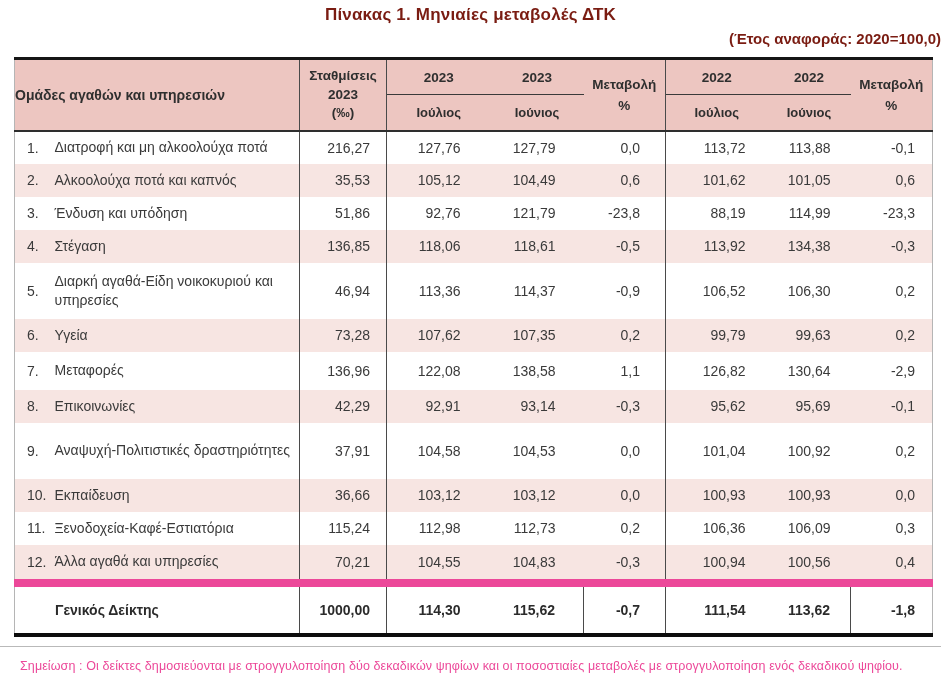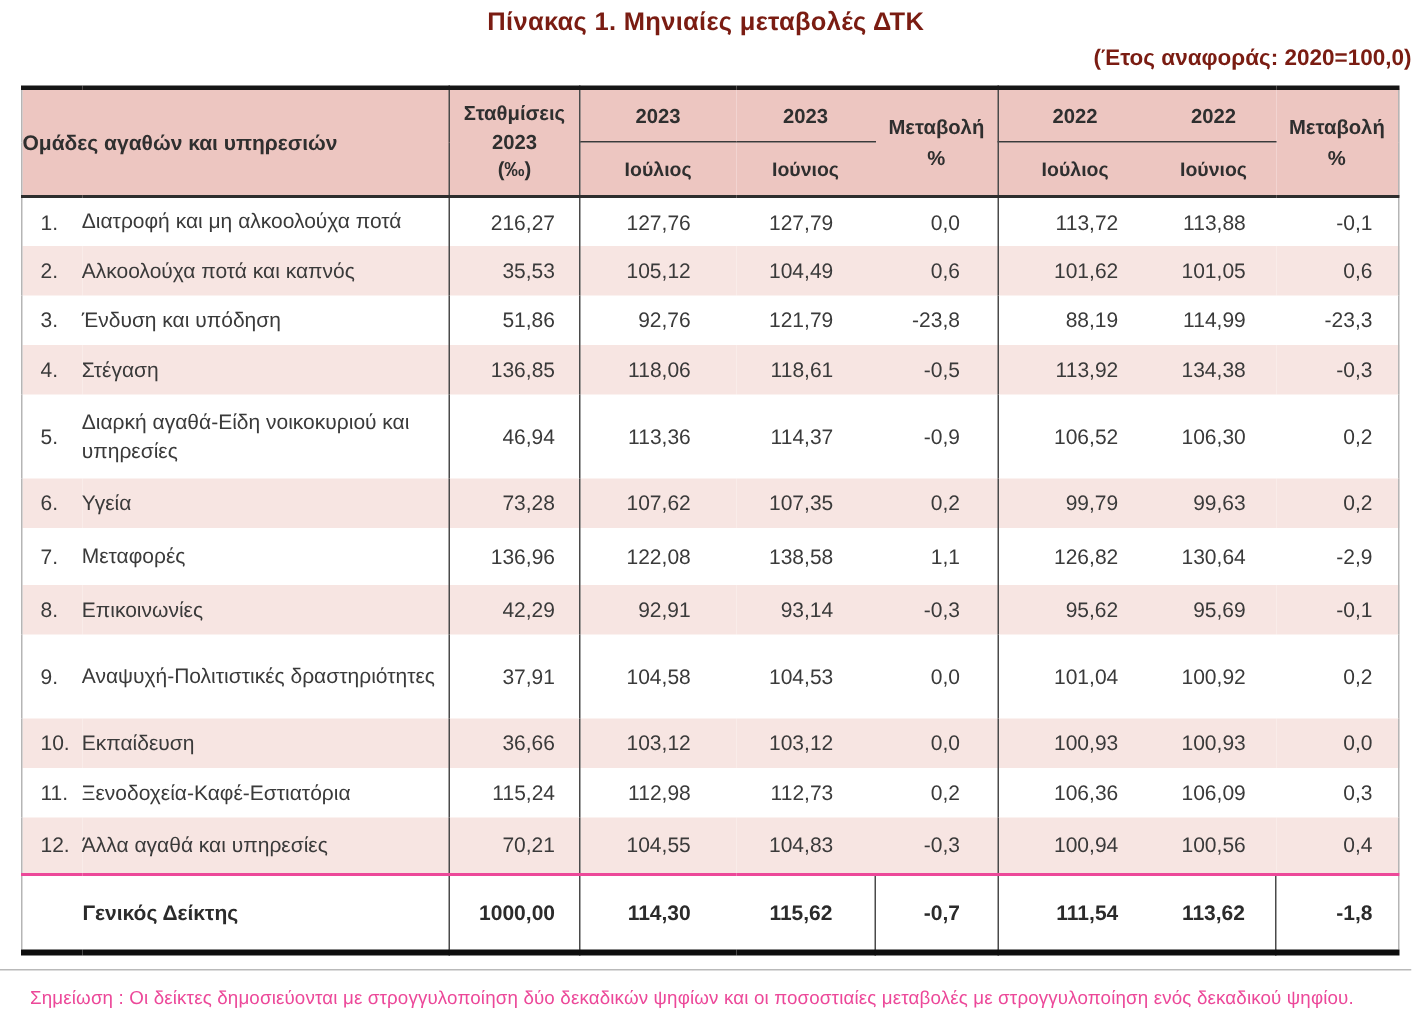--- a/index.html
+++ b/index.html
@@ -64,21 +64,21 @@
   td.num { text-align: right; }
   td.pad-a { padding-right: 16px; }
   td.pad-b { padding-right: 30px; }
   td.pad-c { padding-right: 28px; }
   td.pad-d { padding-right: 25px; }
   td.pad-e { padding-right: 22px; }
   td.pad-f { padding-right: 20px; }
   td.pad-g { padding-right: 17px; }
   tr.total-row {
     height: 52px;
-    border-top: 2px solid #ec4899;
+    border-top: 8px solid #ec4899;
     background: #ffffff;
   }
   tr.total-row td { font-weight: bold; font-size: 14px; color: #2b2b2b; }
   td.total-label { padding-left: 40px; }
   .note-box {
     margin-top: 9px;
     width: 941px;
     border-top: 1px solid #b9b9b9;
     border-bottom: 1px solid #b9b9b9;
     padding: 9px 8px 10px 20px;

